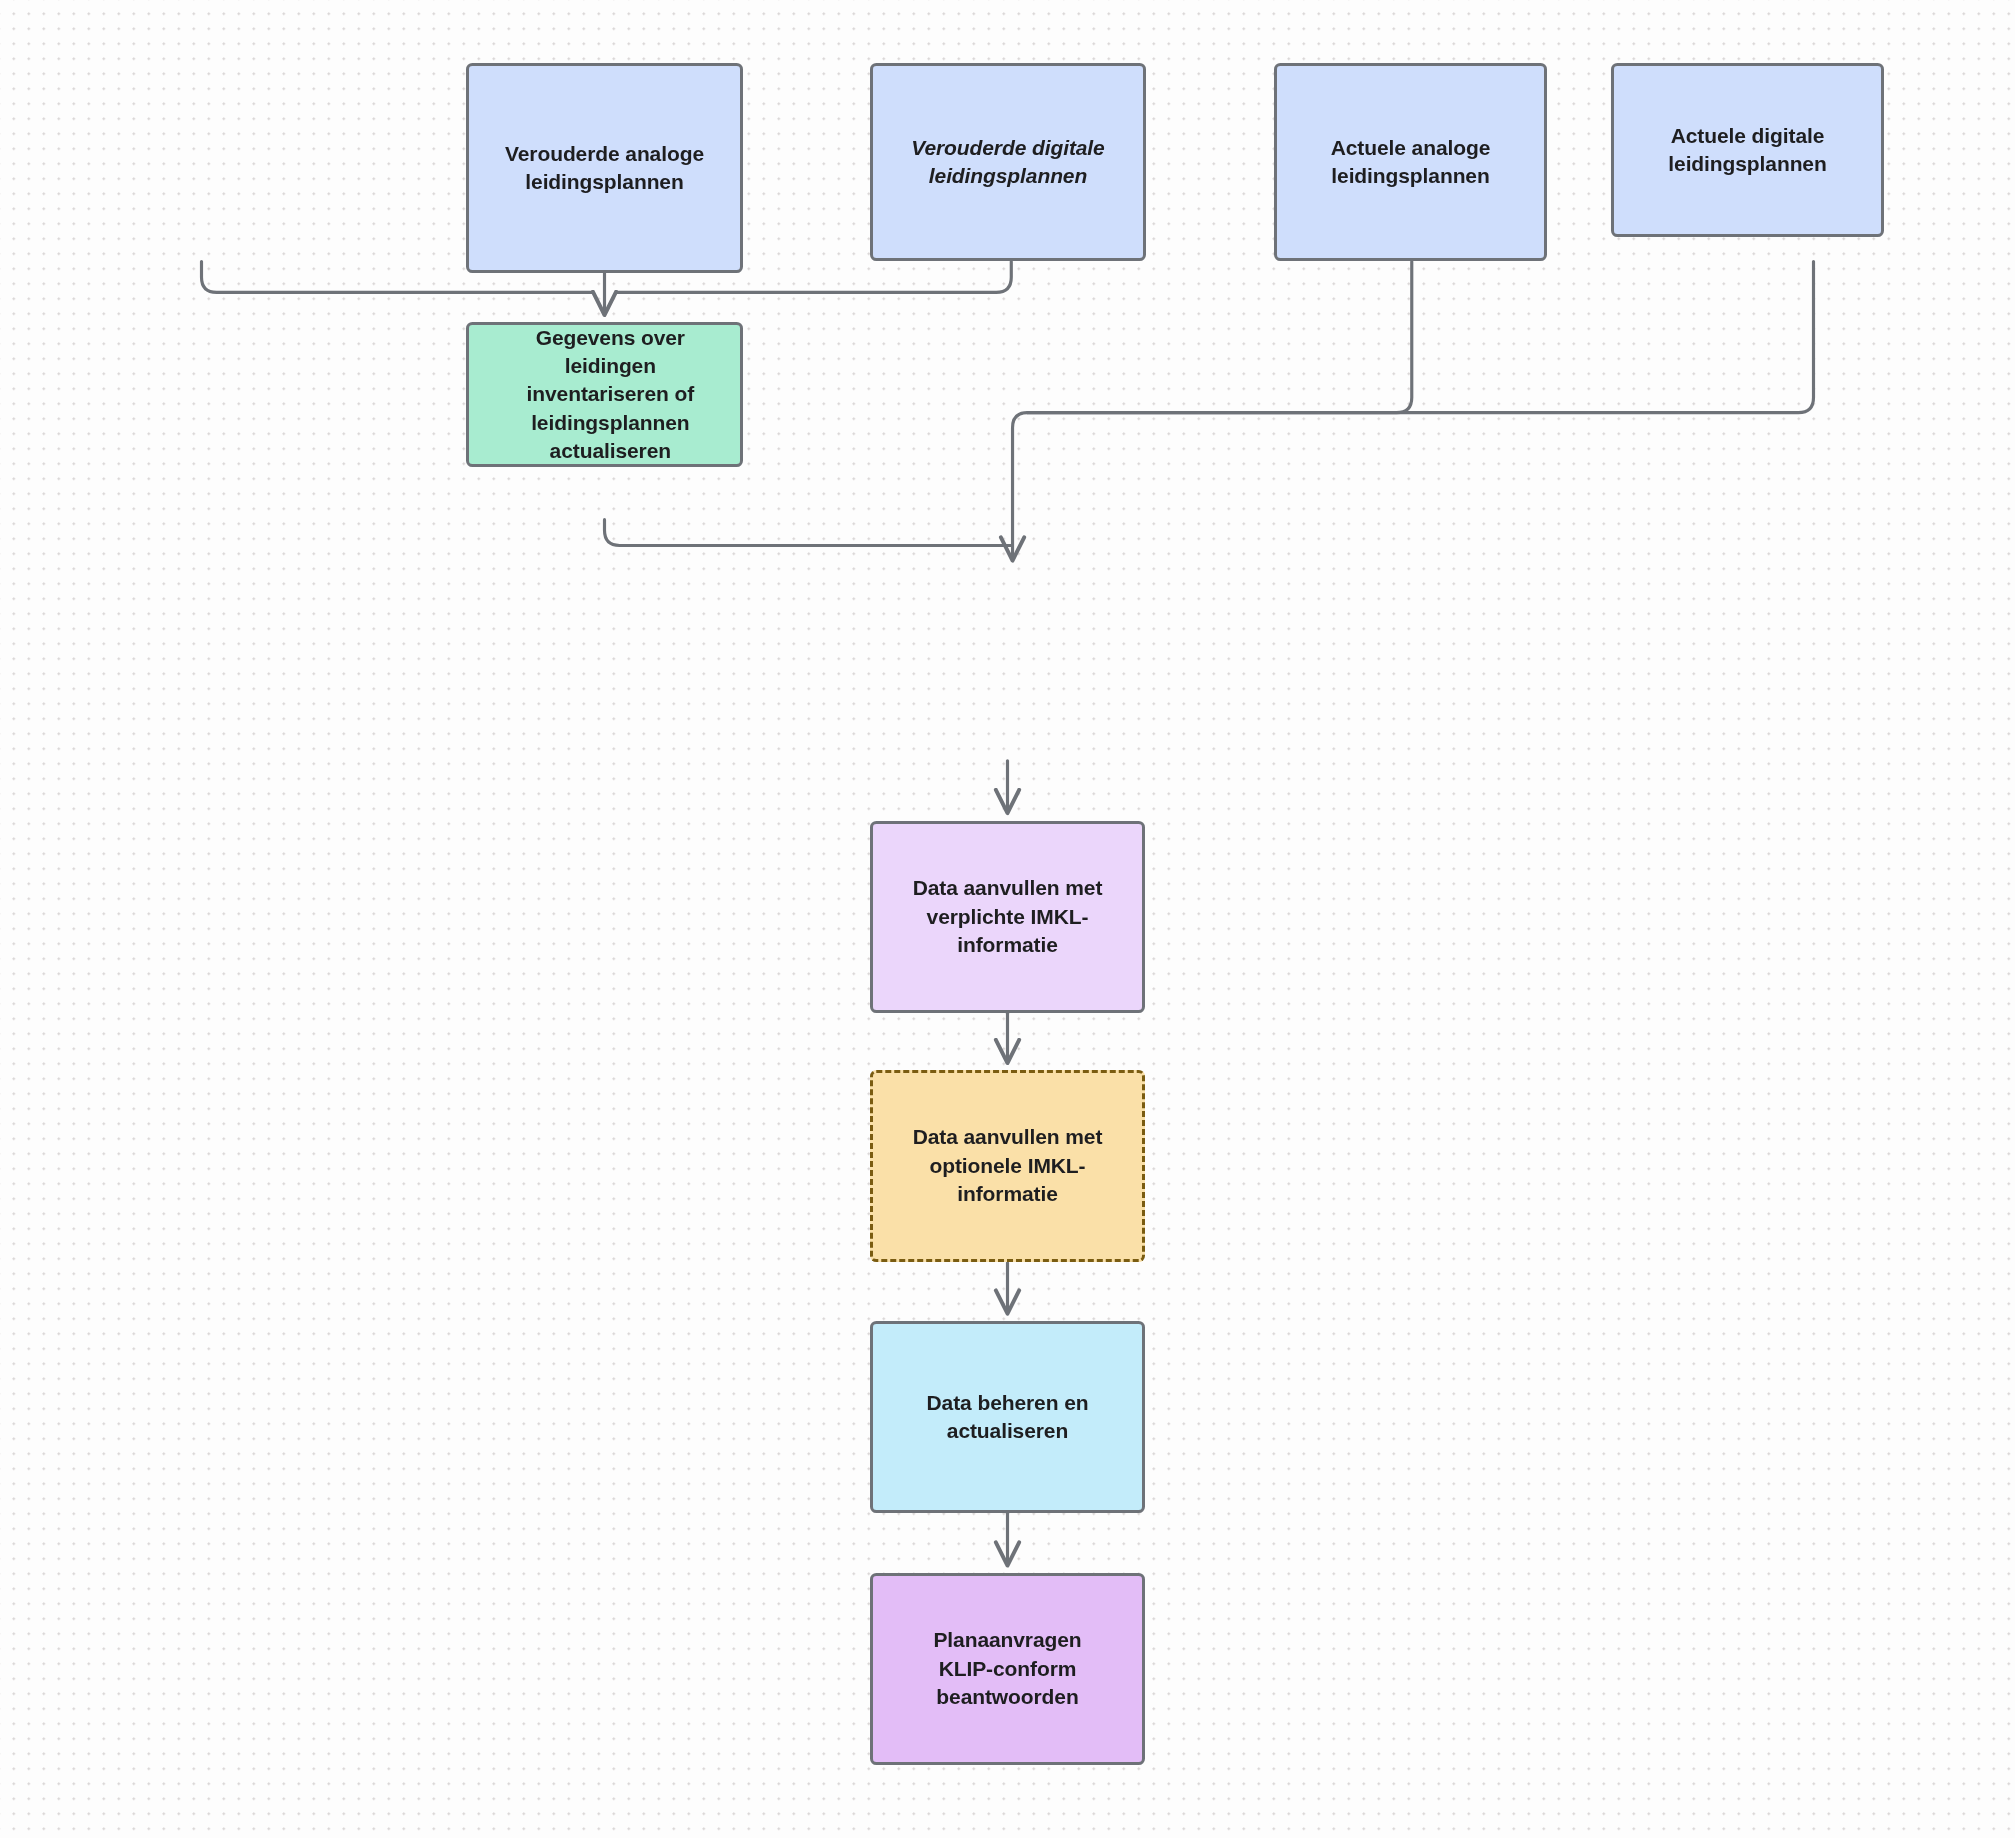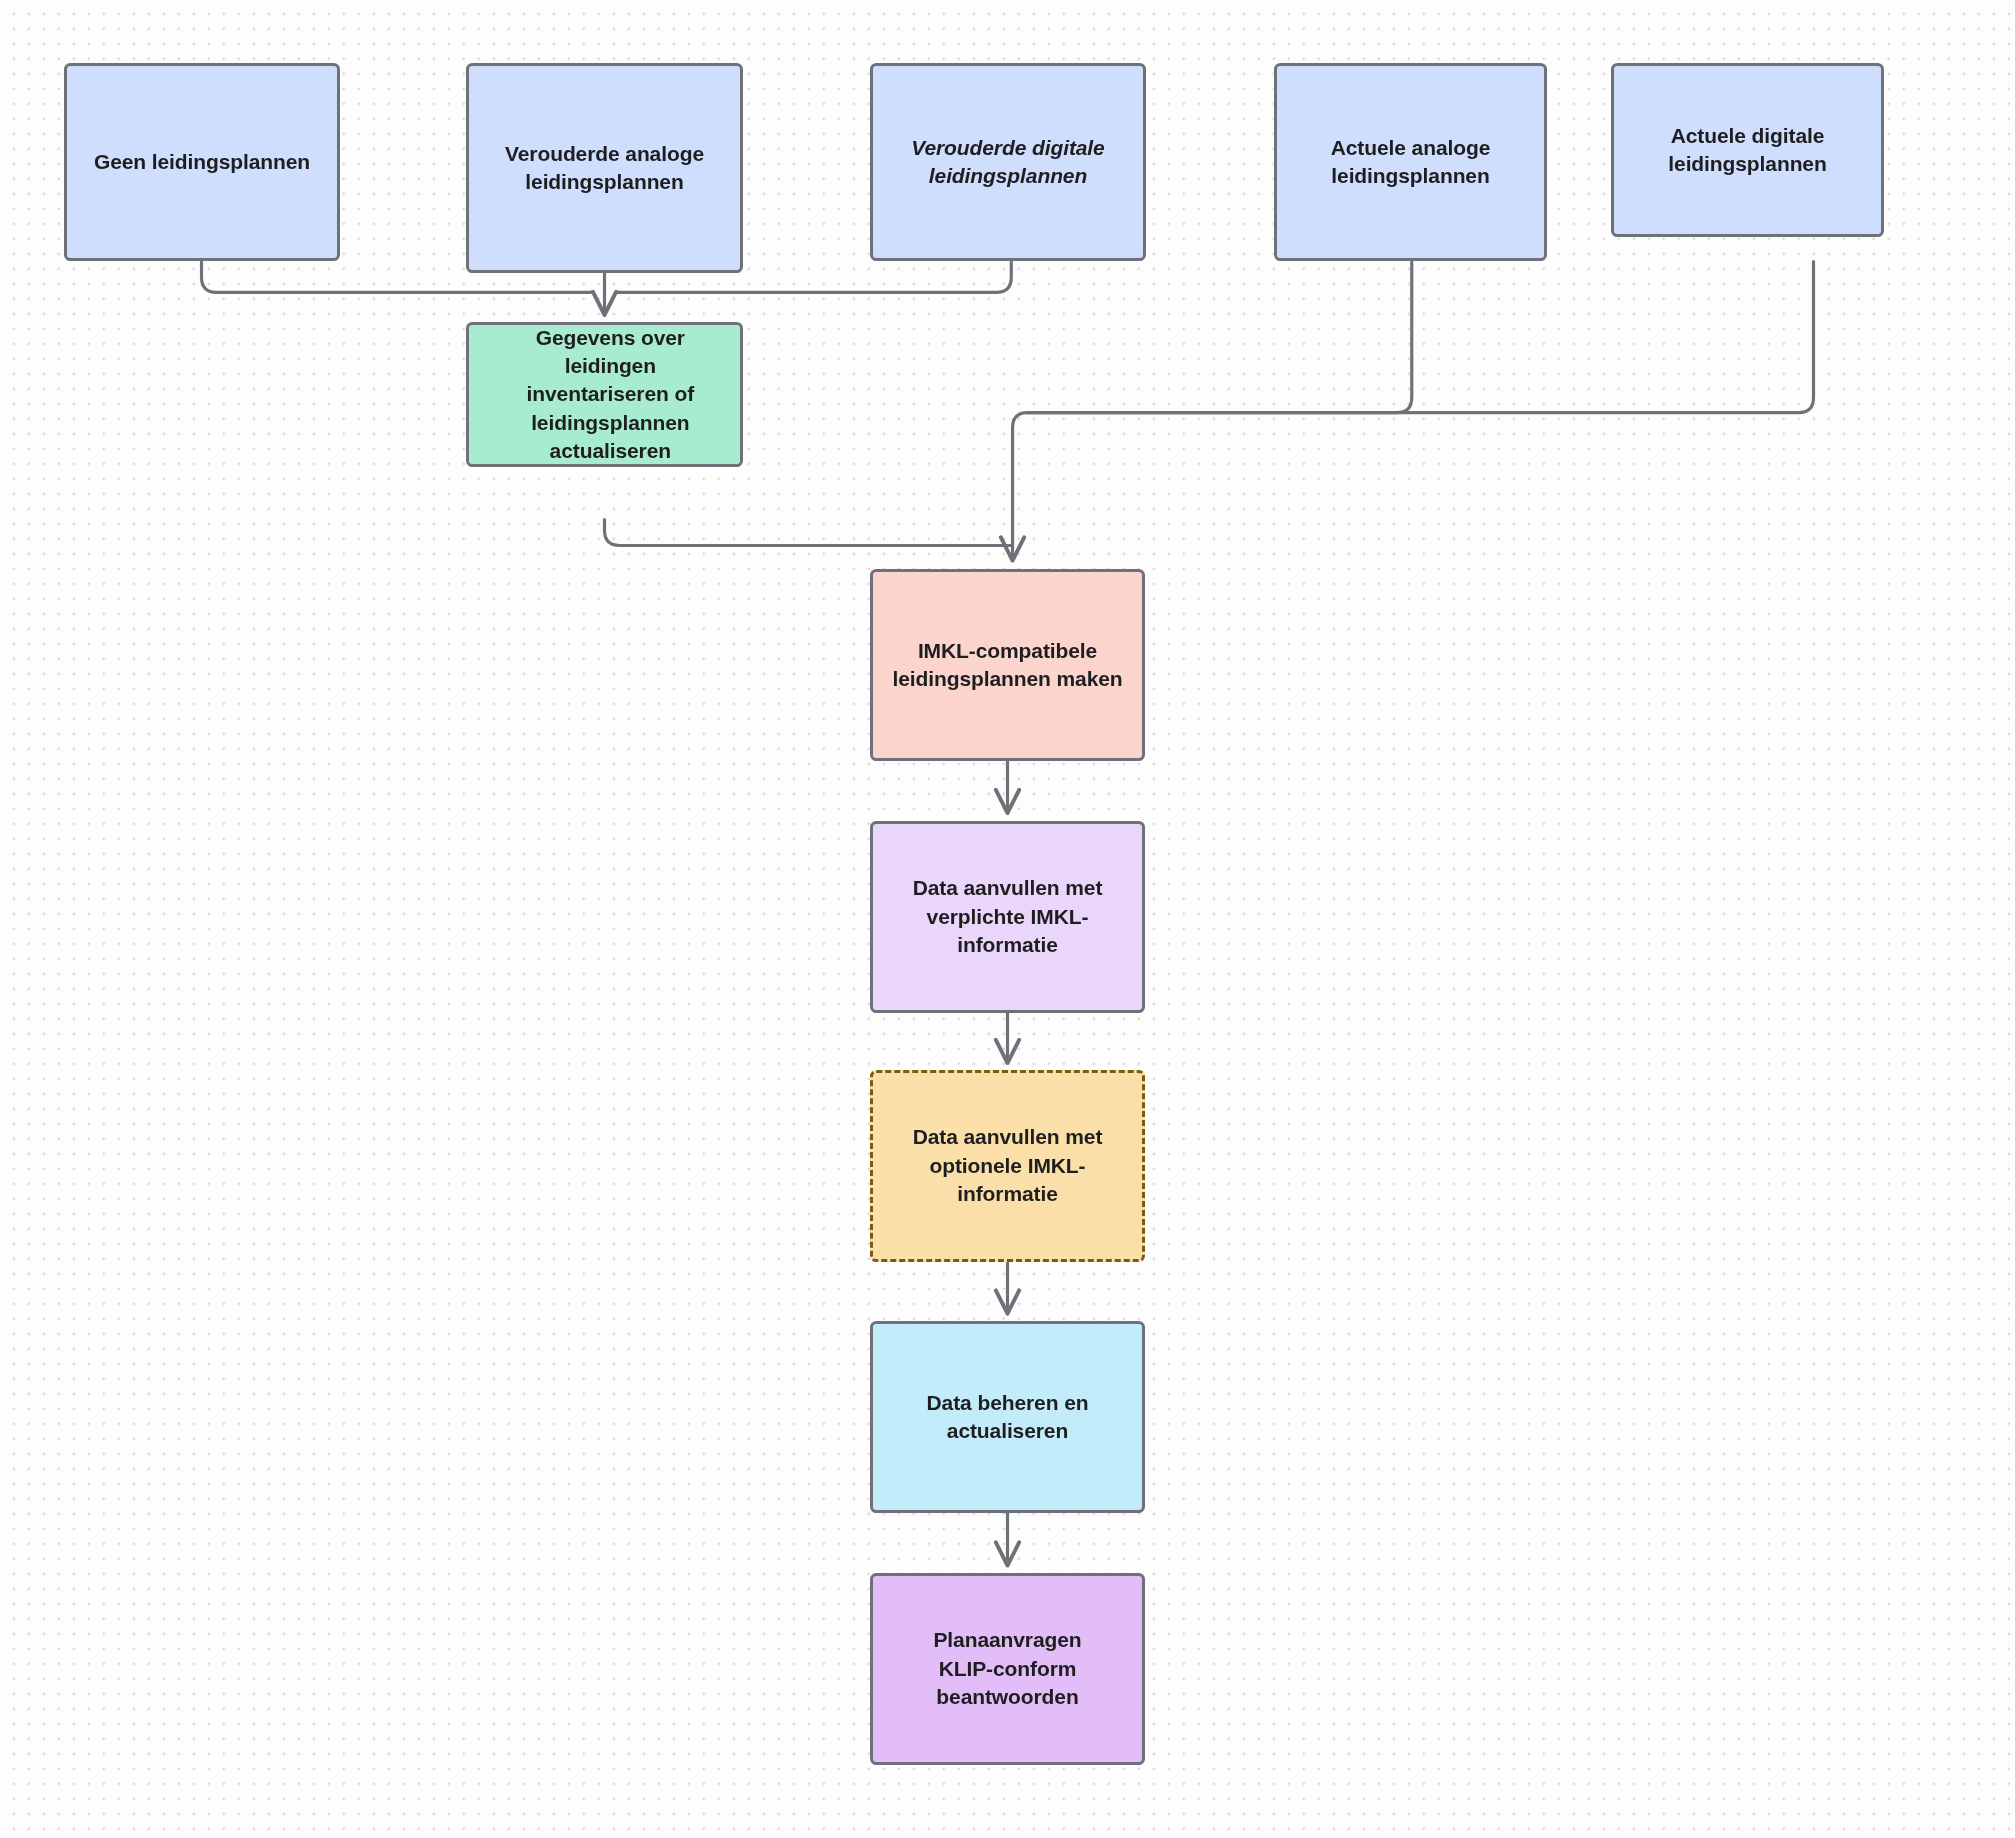--- a/index.html
+++ b/index.html
@@ -84,23 +84,20 @@
       <path marker-end="url(#arrowhead)" d="M 1600,1208 L 1600,1289"></path>
 
       <path marker-end="url(#arrowhead)" d="M 1600,1609 L 1600,1686"></path>
 
       <path marker-end="url(#arrowhead)" d="M 1600,2005 L 1600,2084"></path>
 
       <path marker-end="url(#arrowhead)" d="M 1600,2403 L 1600,2484"></path>
     </g>
   </svg>
 
-  <div class="node" id="node-geen" style="left: 64px; top: 63px; width: 276px; height: 198px; background: rgb(207, 222, 252); border-color: rgb(110, 114, 120);">
-    <span class="node-label">Geen leidingsplannen</span>
-  </div>
 
   <div class="node" id="node-verouderd-analoog" style="left: 466px; top: 63px; width: 277px; height: 210px; background: rgb(207, 222, 252); border-color: rgb(110, 114, 120);">
     <span class="node-label">Verouderde analoge
 leidingsplannen</span>
   </div>
 
   <div class="node" id="node-verouderd-digitaal" style="left: 870px; top: 63px; width: 276px; height: 198px; background: rgb(207, 222, 252); border-color: rgb(110, 114, 120); font-style: italic;">
     <span class="node-label">Verouderde digitale
 leidingsplannen</span>
   </div>
@@ -115,24 +112,20 @@
 leidingsplannen</span>
   </div>
 
   <div class="node" id="node-inventariseren" style="left: 466px; top: 322px; width: 277px; height: 145px; background: rgb(168, 236, 208); border-color: rgb(110, 114, 120); padding-left: 28px;">
     <span class="node-label">Gegevens over leidingen
 inventariseren of
 leidingsplannen
 actualiseren</span>
   </div>
 
-  <div class="node" id="node-imkl-maken" style="left: 870px; top: 569px; width: 275px; height: 192px; background: rgb(251, 212, 206); border-color: rgb(110, 114, 120);">
-    <span class="node-label">IMKL-compatibele
-leidingsplannen maken</span>
-  </div>
 
   <div class="node" id="node-verplichte-info" style="left: 870px; top: 821px; width: 275px; height: 192px; background: rgb(235, 214, 251); border-color: rgb(110, 114, 120);">
     <span class="node-label">Data aanvullen met
 verplichte IMKL-
 informatie</span>
   </div>
 
   <div class="node dashed" id="node-optionele-info" style="left: 870px; top: 1070px; width: 275px; height: 192px; background: rgb(250, 224, 168); border-color: rgb(122, 92, 17);">
     <span class="node-label">Data aanvullen met
 optionele IMKL-

